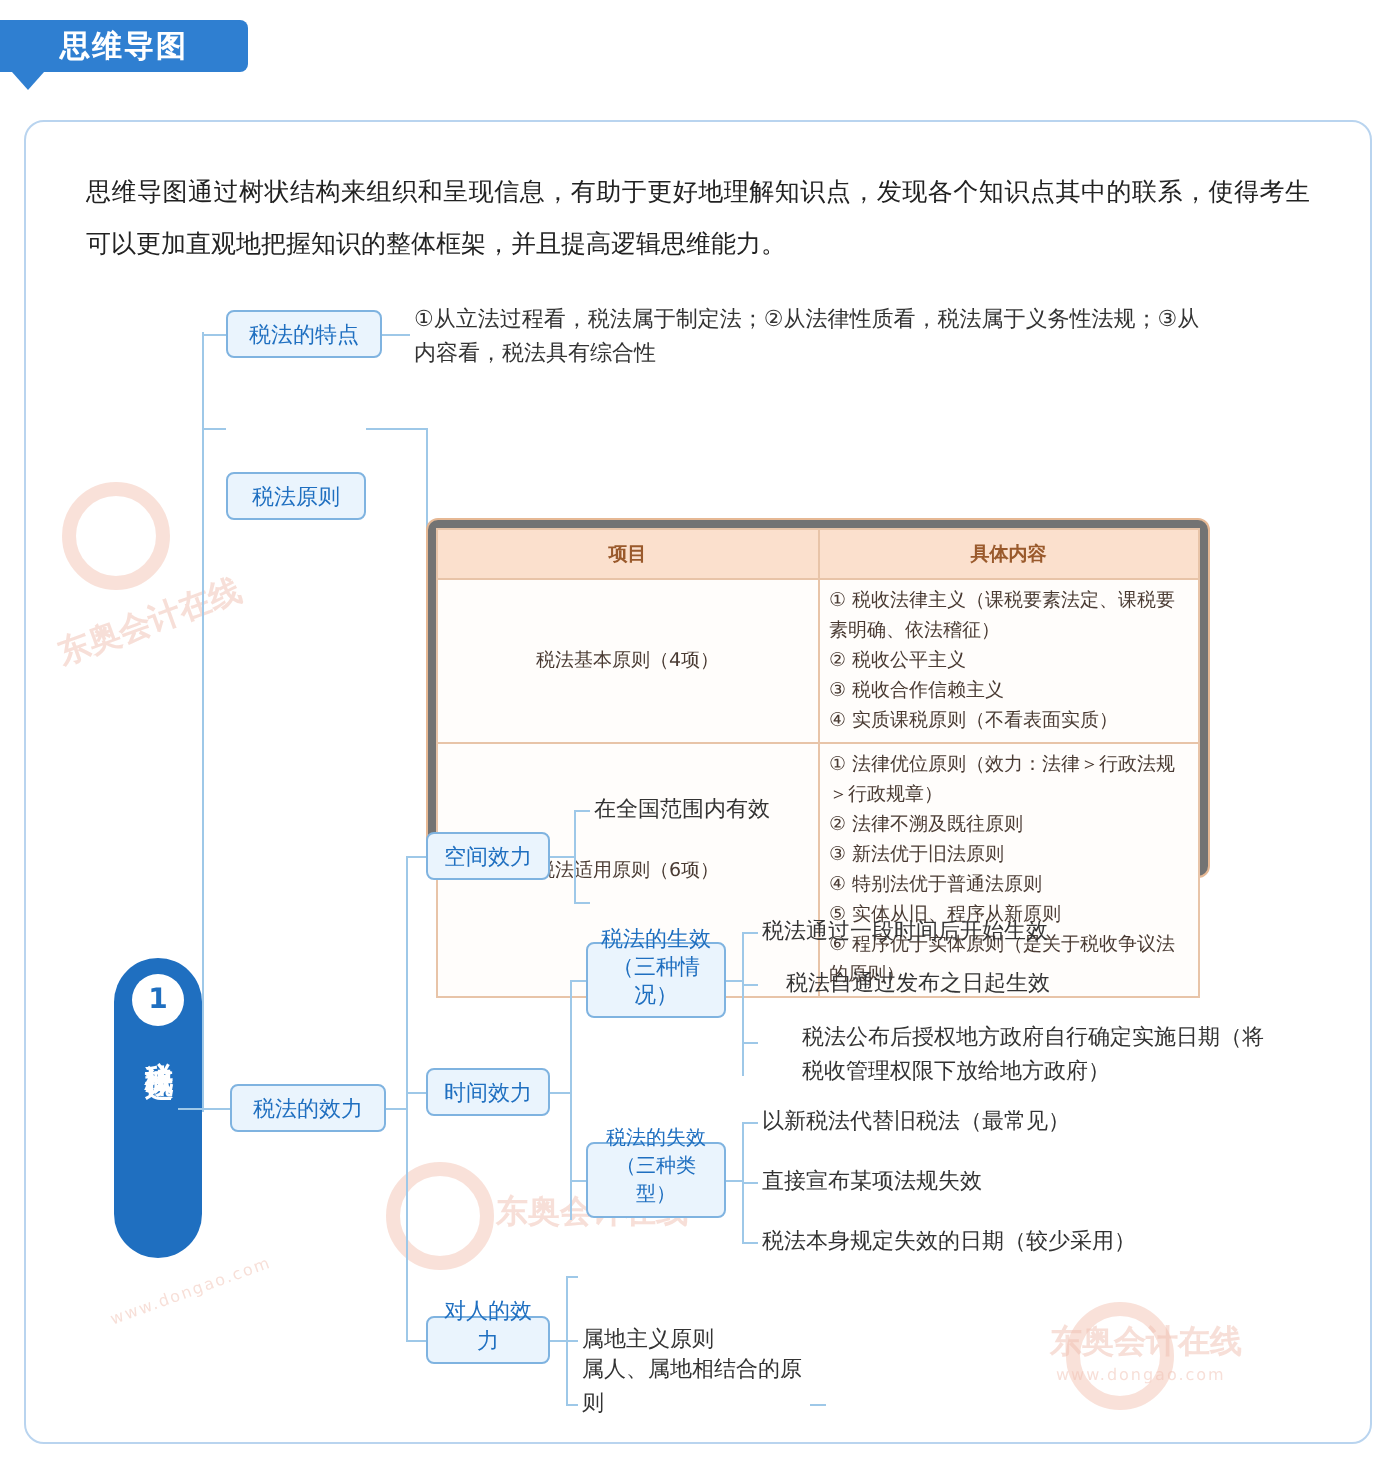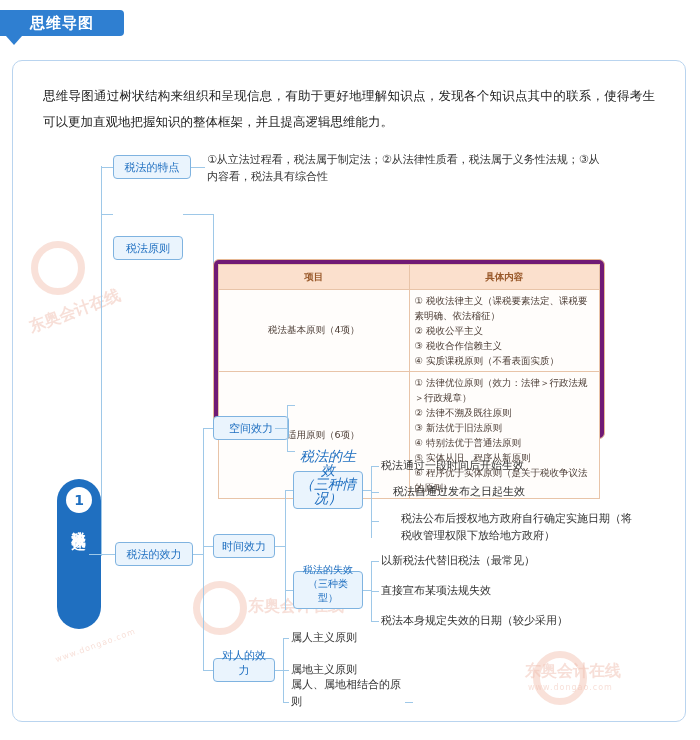--- a/index.html
+++ b/index.html
@@ -67,21 +67,21 @@
     font-size:14px;font-weight:bold;display:flex;align-items:center;justify-content:center;
     margin-bottom:6px;
   }
   .root .rtitle{
     font-size:14px;font-weight:bold;writing-mode:vertical-rl;text-orientation:upright;
     letter-spacing:2px;line-height:20px;
   }
   
   .tbl-wrap{
     position:absolute;left:200px;top:198px;width:392px;height:180px;
-    border:1px solid #e6b894;border-radius:6px;background:#701a75;
+    border:1px solid #e6b894;border-radius:6px;background:#737373;
     box-sizing:border-box;padding:4px;
   }
   table.tax{
     width:100%;height:100%;border-collapse:collapse;
     font-size:9.5px;color:#4a3b33;table-layout:fixed;
   }
   table.tax th,table.tax td{
     border:1px solid #e8c4a8;padding:3px 5px;vertical-align:middle;
   }
   table.tax thead th{
@@ -167,37 +167,40 @@
   </div>
 
   <div class="connector h-line" style="left:88px;top:493px;width:14px;"></div>
   <div class="node box-blue" style="left:102px;top:481px;width:78px;height:24px;">
     <span>税法的效力</span>
   </div>
   <div class="connector h-line" style="left:180px;top:493px;width:10px;"></div>
   <div class="connector v-line" style="left:190px;top:367px;height:242px;"></div>
 
   <div class="connector h-line" style="left:190px;top:367px;width:10px;"></div>
-  <div class="node box-blue" style="left:200px;top:355px;width:76px;height:24px;">
+  <div class="node box-blue" style="left:200px;top:355px;width:62px;height:24px;">
     <span>空间效力</span>
   </div>
   <div class="connector h-line" style="left:262px;top:367px;width:12px;"></div>
   <div class="connector v-line" style="left:274px;top:344px;height:46px;"></div>
   <div class="connector h-line" style="left:274px;top:344px;width:8px;"></div>
+  <div class="node plain" style="left:284px;top:336px;width:250px;height:16px;">
+    <span>在全国范围内有效</span>
+  </div>
   <div class="connector h-line" style="left:274px;top:390px;width:8px;"></div>
 
   <div class="connector h-line" style="left:190px;top:485px;width:10px;"></div>
   <div class="node box-blue" style="left:200px;top:473px;width:62px;height:24px;">
     <span>时间效力</span>
   </div>
   <div class="connector h-line" style="left:262px;top:485px;width:10px;"></div>
   <div class="connector v-line" style="left:272px;top:429px;height:120px;"></div>
 
   <div class="connector h-line" style="left:272px;top:429px;width:8px;"></div>
-  <div class="node box-blue" style="left:280px;top:410px;width:70px;height:38px;white-space:pre-line;line-height:14px;font-size:14px;font-style:italic;">
+  <div class="node box-blue" style="left:280px;top:410px;width:70px;height:38px;white-space:pre-line;line-height:14px;font-size:11px;">
     <span>税法的生效
 （三种情况）</span>
   </div>
   <div class="connector h-line" style="left:350px;top:429px;width:8px;"></div>
   <div class="connector v-line" style="left:358px;top:405px;height:72px;"></div>
   <div class="connector h-line" style="left:358px;top:405px;width:8px;"></div>
   <div class="node plain" style="left:368px;top:397px;width:230px;height:16px;">
     <span>税法通过一段时间后开始生效</span>
   </div>
   <div class="connector h-line" style="left:358px;top:431px;width:8px;"></div>
@@ -229,23 +232,20 @@
     <span>税法本身规定失效的日期（较少采用）</span>
   </div>
 
   <div class="connector h-line" style="left:190px;top:609px;width:10px;"></div>
   <div class="node box-blue" style="left:200px;top:597px;width:62px;height:24px;">
     <span>对人的效力</span>
   </div>
   <div class="connector h-line" style="left:262px;top:609px;width:8px;"></div>
   <div class="connector v-line" style="left:270px;top:577px;height:64px;"></div>
   <div class="connector h-line" style="left:270px;top:577px;width:6px;"></div>
-  <div class="node plain" style="left:278px;top:569px;width:230px;height:16px;">
-    <span>属人主义原则</span>
-  </div>
   <div class="connector h-line" style="left:270px;top:609px;width:6px;"></div>
   <div class="node plain" style="left:278px;top:601px;width:230px;height:16px;">
     <span>属地主义原则</span>
   </div>
   <div class="connector h-line" style="left:270px;top:641px;width:6px;"></div>
   <div class="node plain" style="left:278px;top:633px;width:120px;height:16px;">
     <span>属人、属地相结合的原则</span>
   </div>
   <div class="connector h-line" style="left:392px;top:641px;width:8px;"></div>
 

